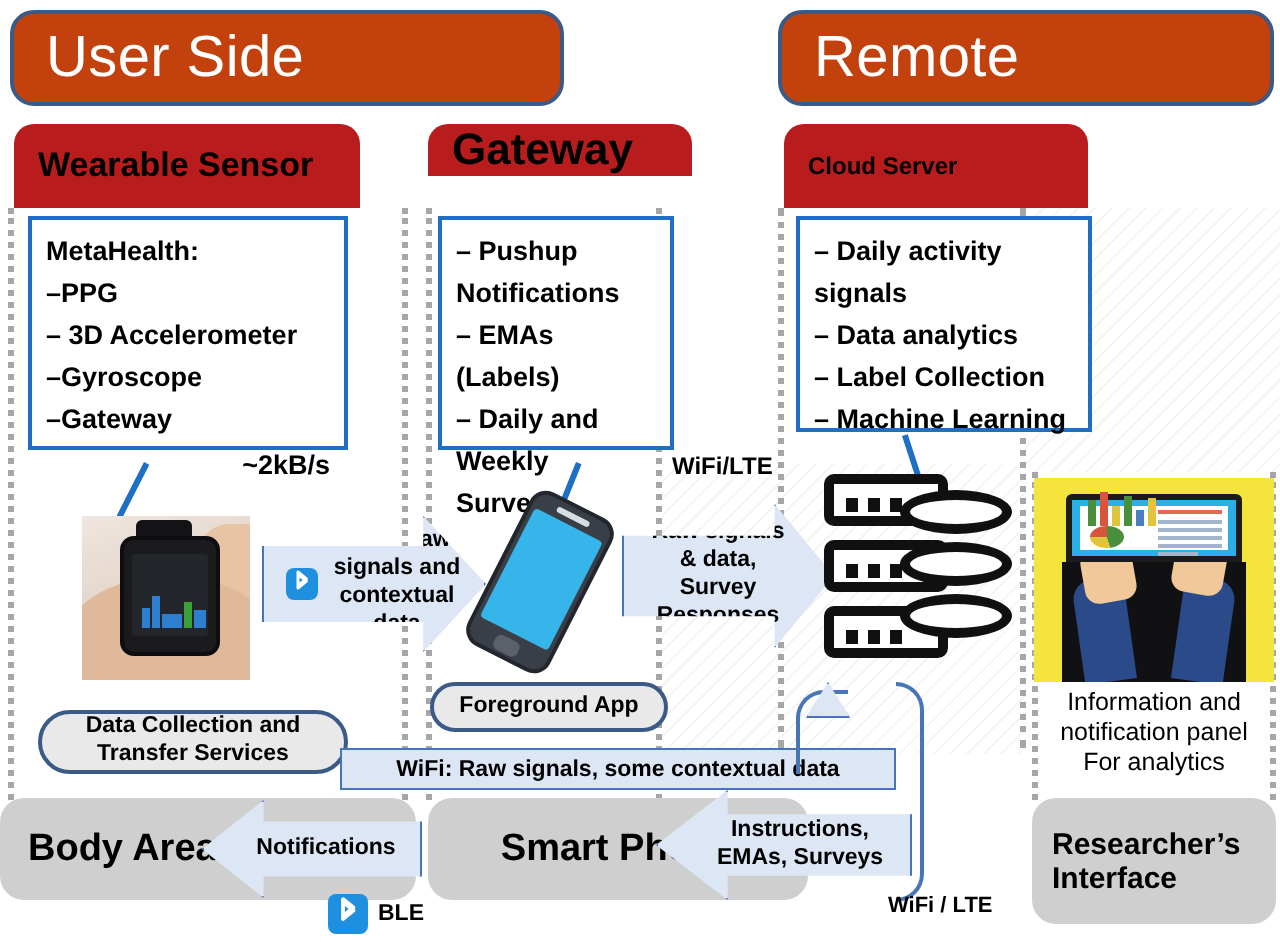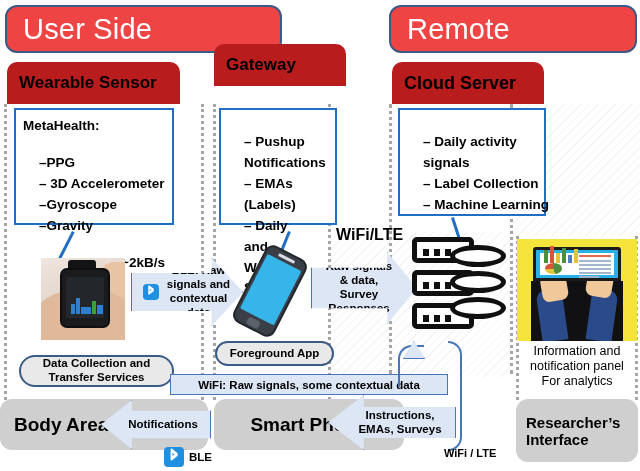--- a/index.html
+++ b/index.html
@@ -11,21 +11,21 @@
     position: relative;
     overflow: hidden;
     font-family: "Liberation Sans", sans-serif;
     color: #000;
   }
   .stage { position: absolute; inset: 0; }
 
   
   .banner {
     position: absolute;
-    background: #ef4444;
+    background: #c2410c;
     border: 2px solid #3c5a86;
     border-radius: 12px;
     color: #ffffff;
     font-size: 29px;
     font-weight: 400;
     display: flex;
     align-items: center;
     padding-left: 16px;
     letter-spacing: .2px;
     box-sizing: border-box;
@@ -50,39 +50,39 @@
     position: absolute;
     background: #b91c1c;
     border-radius: 10px 10px 0 0;
     font-weight: bold;
     display: flex;
     align-items: center;
     padding-left: 12px;
     box-sizing: border-box;
   }
   #tab-sensor  { left: 7px;   top: 62px; width: 173px; height: 42px; font-size: 17px; }
-  #tab-gateway { left: 214px; top: 44px; width: 132px; height: 42px; font-size: 17px; }
-  #tab-cloud   { left: 392px; top: 62px; width: 152px; height: 42px; font-size: 18px; }
+  #tab-gateway { left: 214px; top: 62px; width: 132px; height: 26px; font-size: 22px; }
+  #tab-cloud   { left: 392px; top: 62px; width: 152px; height: 42px; font-size: 12px; }
 
   
   .bluebox {
     position: absolute;
     background: #ffffff;
     border: 2px solid #1f6fc4;
     box-sizing: border-box;
     font-weight: bold;
     font-size: 13.5px;
     line-height: 1.55;
     padding: 6px 7px;
   }
   #box-sensor  { left: 14px;  top: 108px; width: 160px; height: 117px; }
   #box-gateway { left: 219px; top: 108px; width: 118px; height: 117px; }
   #box-cloud   { left: 398px; top: 108px; width: 148px; height: 108px; }
   .bluebox .rate { text-align: right; display:block; margin-top: 2px; }
-  .bluebox ul { margin: 16px; padding: 0; list-style: none; }
+  .bluebox ul { margin: 0; padding: 0; list-style: none; }
   .bluebox li { white-space: nowrap; }
 
   
   .arrow-right {
     position: absolute;
     background: #dce6f4;
     border: 1px solid #4775b5;
     clip-path: polygon(0 22%, 72% 22%, 72% 0, 100% 50%, 72% 100%, 72% 78%, 0 78%);
     display: flex; align-items: center; justify-content: center;
     box-sizing: border-box;
@@ -137,21 +137,21 @@
     border: 1px solid #4775b5;
     font-weight: bold; font-size: 11.5px;
     display: flex; align-items: center; justify-content: center;
     box-sizing: border-box;
   }
 
   
   .plain {
     position: absolute;
     font-weight: bold;
-    font-size: 16px;
+    font-size: 12px;
     white-space: nowrap;
   }
 
   #lbl-wifilte-top { left: 336px; top: 226px; }
   #lbl-wifilte-bot { left: 444px; top: 447px; font-size: 11px;}
   #lbl-ble-bottom  { left: 189px; top: 451px; font-size: 11.5px;}
 
   #panel-text {
     position: absolute; left: 518px; top: 344px; width: 118px;
     text-align: center; font-size: 12.5px; line-height: 1.18;
@@ -315,36 +315,37 @@
   <div class="tab" id="tab-cloud">
     <span>Cloud Server</span>
   </div>
 
   <div class="bluebox" id="box-sensor">
     <div>MetaHealth:</div>
     <ul>
       <li>–PPG</li>
       <li>– 3D Accelerometer</li>
       <li>–Gyroscope</li>
-      <li>–Gravity</li>
+      <li>–Gateway</li>
     </ul>
     <span class="rate">~2kB/s</span>
   </div>
 
   <div class="bluebox" id="box-gateway">
     <ul>
       <li style="white-space:normal">– Pushup Notifications</li>
       <li style="white-space:normal">– EMAs (Labels)</li>
       <li style="white-space:normal">– Daily and Weekly Surveys</li>
     </ul>
   </div>
 
   <div class="bluebox" id="box-cloud">
     <ul>
       <li style="white-space:normal">– Daily activity signals</li>
+      <li>– Data analytics</li>
       <li>– Label Collection</li>
       <li>– Machine Learning</li>
     </ul>
   </div>
 
   <div class="conn" style="left:72px; top:231px; width:2.5px; height:30px; transform: rotate(27deg);"></div>
   <div class="conn" style="left:288px; top:231px; width:2.5px; height:28px; transform: rotate(22deg);"></div>
   <div class="conn" style="left:451px; top:218px; width:2.5px; height:22px; transform: rotate(-18deg);"></div>
 
   <div id="watch-photo">

